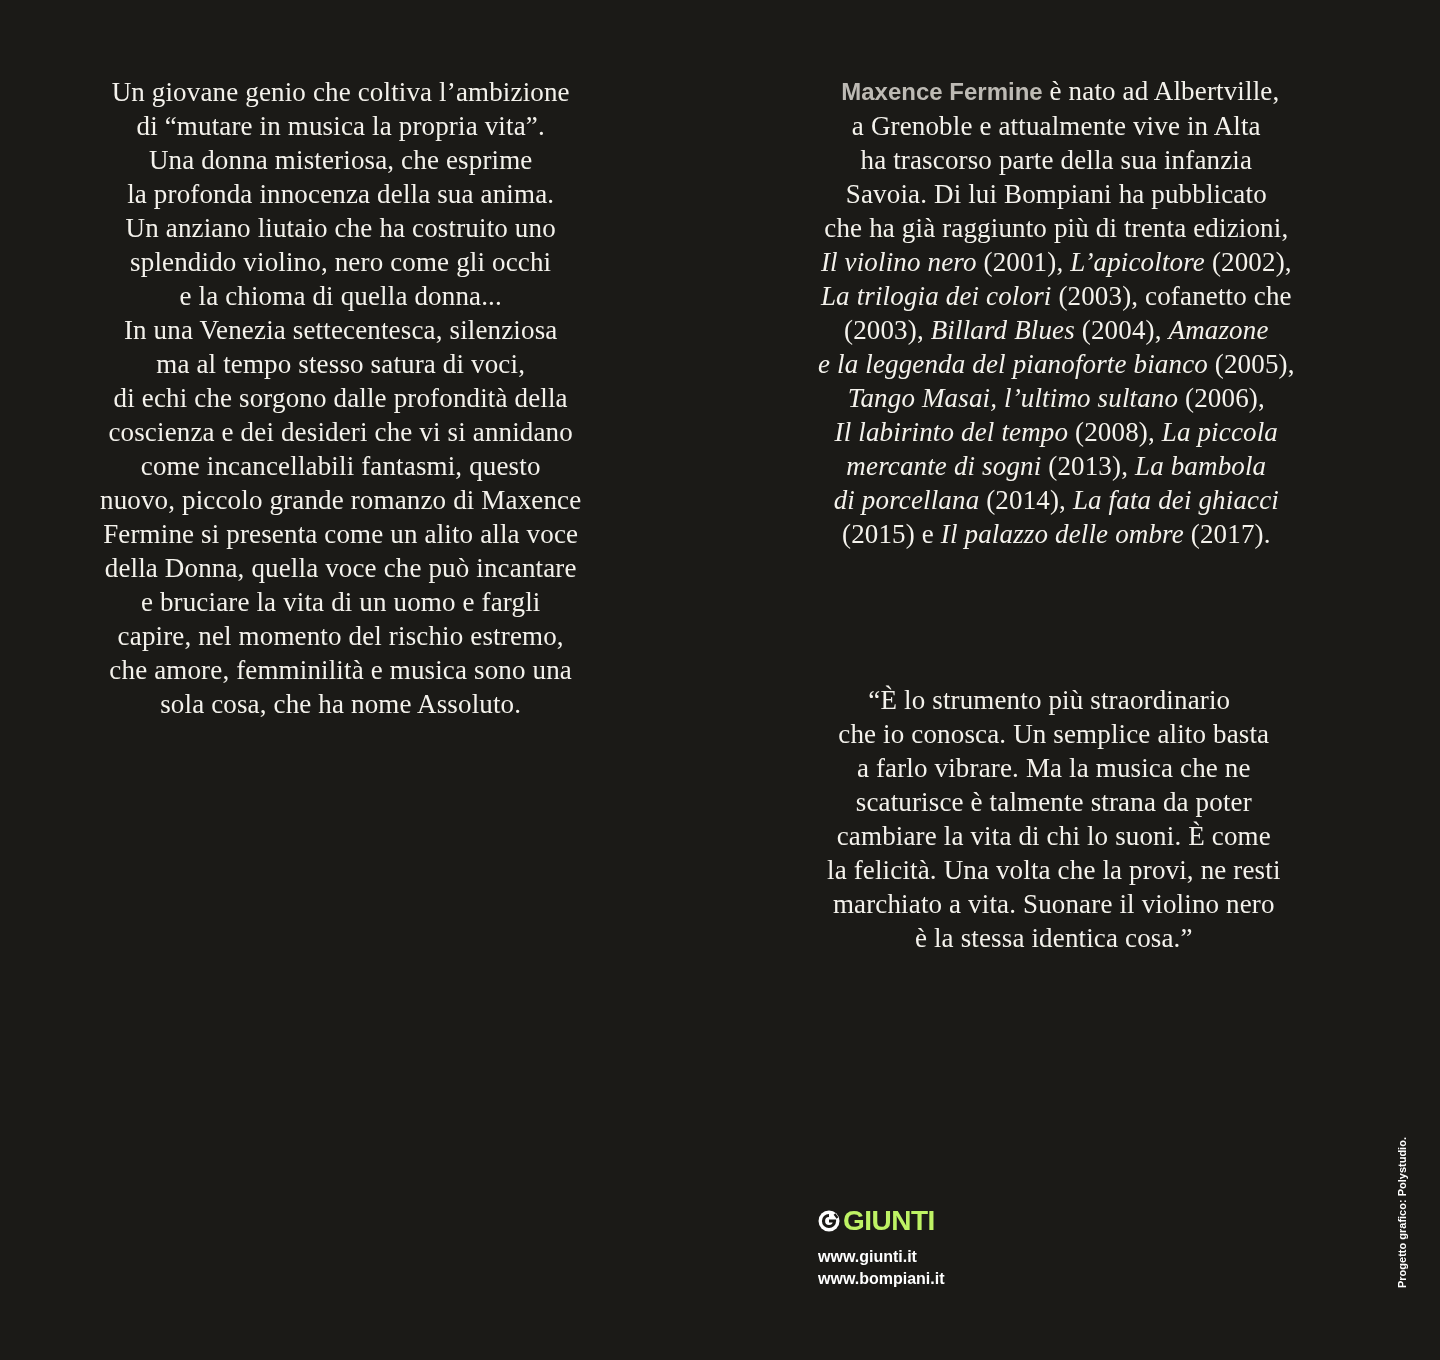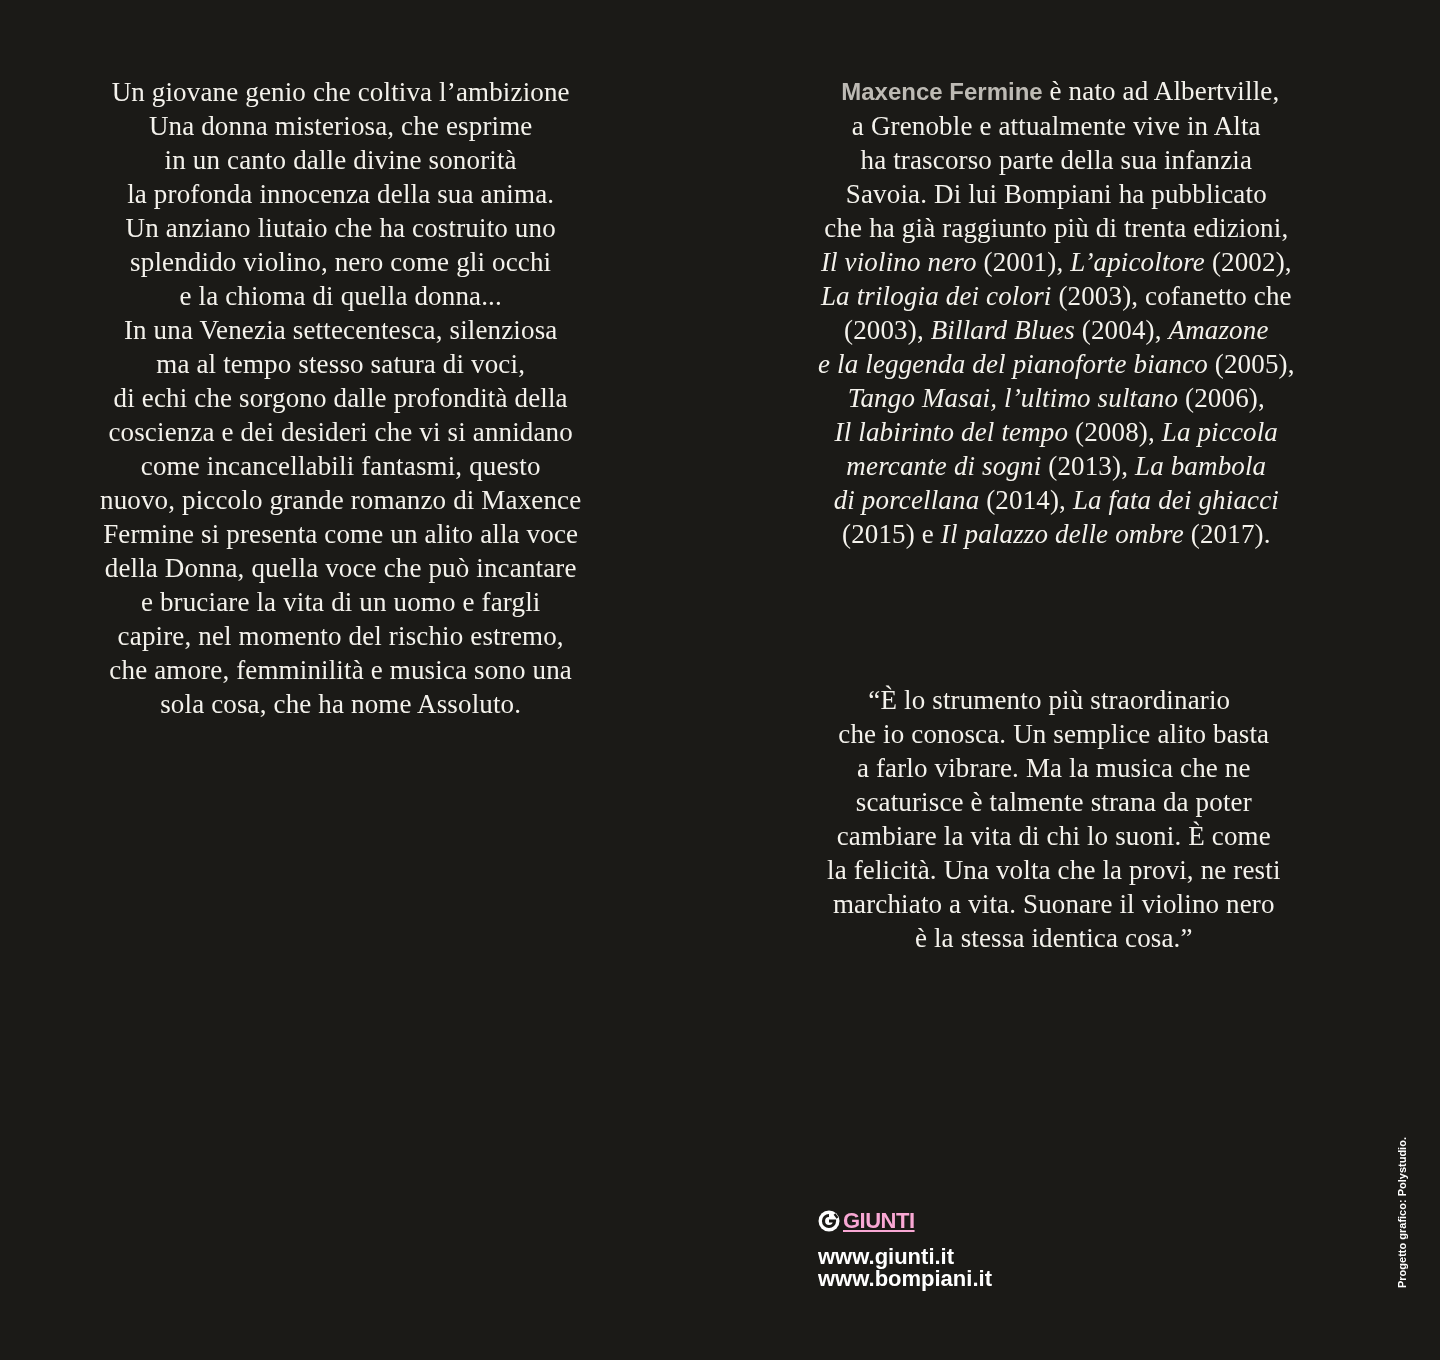--- a/index.html
+++ b/index.html
@@ -60,28 +60,27 @@
     display: flex;
     align-items: center;
     gap: 3px;
     height: 26px;
   }
   .logo-mark {
     width: 22px;
     height: 22px;
   }
   .logo-text {
-    font-size: 22px;
+    font-size: 28px;
     letter-spacing: -0.5px;
-    color: #f9a8d4;
-    text-decoration: underline;
+    color: #bef264;
   }
   .urls {
     margin-top: 12px;
-    font-size: 22px;
+    font-size: 16px;
     line-height: 22px;
     color: #ffffff;
   }
   .urls a {
     display: block;
     color: #ffffff;
     text-decoration: none;
   }
   #credit {
     position: absolute;
@@ -97,22 +96,22 @@
     width: 160px;
     height: 14px;
     line-height: 14px;
   }
 </style>
 </head>
 <body>
 
 <div class="col" id="synopsis">
   <span class="line">Un giovane genio che coltiva l’ambizione</span>
+  <span class="line">di “mutare in musica la propria vita”.</span>
   <span class="line">Una donna misteriosa, che esprime</span>
-  <span class="line">in un canto dalle divine sonorità</span>
   <span class="line">la profonda innocenza della sua anima.</span>
   <span class="line">Un anziano liutaio che ha costruito uno</span>
   <span class="line">splendido violino, nero come gli occhi</span>
   <span class="line">e la chioma di quella donna...</span>
   <span class="line">In una Venezia settecentesca, silenziosa</span>
   <span class="line">ma al tempo stesso satura di voci,</span>
   <span class="line">di echi che sorgono dalle profondità della</span>
   <span class="line">coscienza e dei desideri che vi si annidano</span>
   <span class="line">come incancellabili fantasmi, questo</span>
   <span class="line">nuovo, piccolo grande romanzo di Maxence</span>

